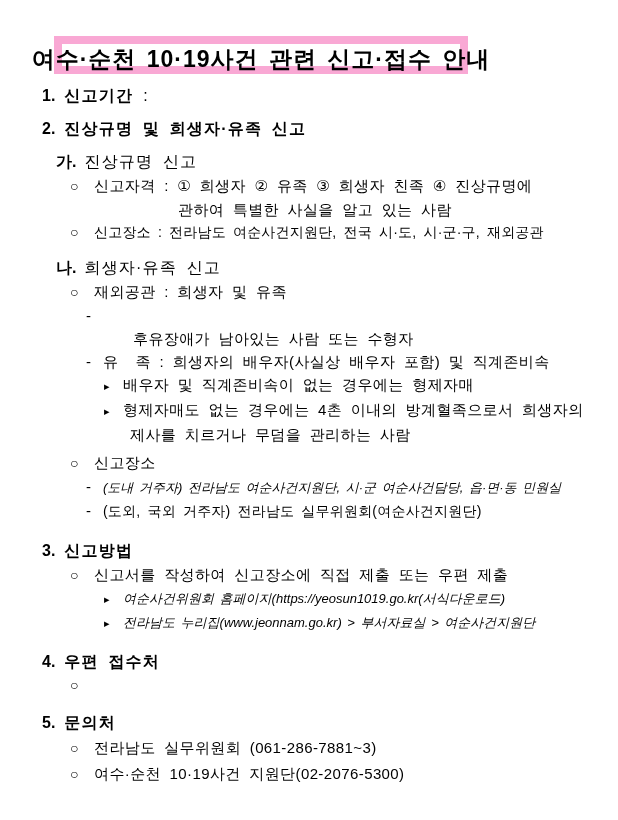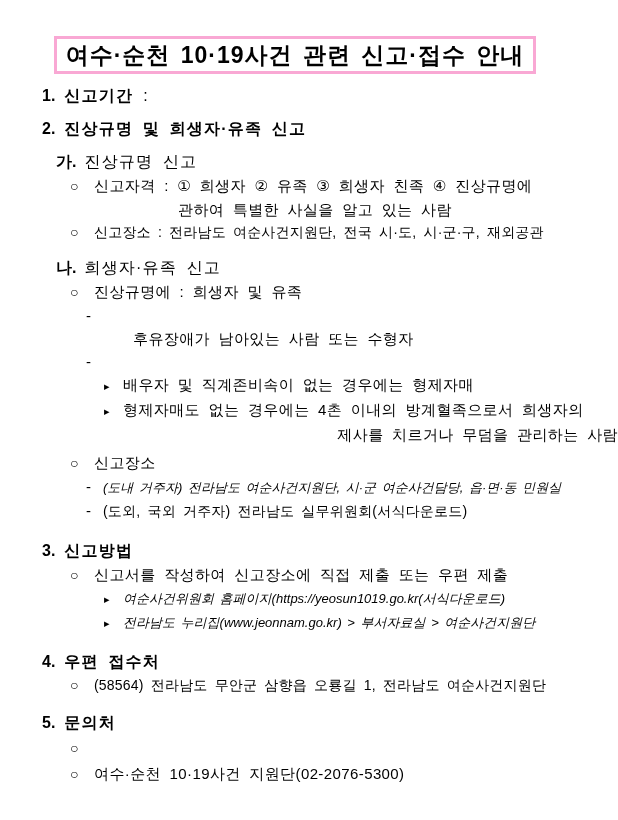--- a/index.html
+++ b/index.html
@@ -6,24 +6,24 @@
   html,body { background:#ffffff; }
   body {
     width:618px; height:820px;
     font-family:"Liberation Sans","DejaVu Sans",sans-serif;
     color:#000;
   }
   .page { position:relative; width:618px; height:820px; background:#fff; overflow:hidden; }
 
   
   .title-box {
-    width:482px; height:38px;
+    width:414px; height:38px;
     margin:36px 0 0 54px;
-    border:3px solid #f9a8d4;
-    display:flex; align-items:center; justify-content:center;
+    border:8px solid #f9a8d4;
+    display:flex; justify-content:center;
   }
   .title-text {
     font-weight:800; font-size:23px; letter-spacing:1px; word-spacing:3px;
     white-space:nowrap;
   }
 
   
   .row { display:flex; align-items:baseline; font-size:15px; line-height:23px;
          letter-spacing:0.4px; word-spacing:4px; white-space:nowrap; }
 
@@ -43,21 +43,21 @@
   .tri  { margin-left:104px; }
 
   .marker { flex:0 0 auto; }
   .circle-m   { width:24px; font-size:14px; }
   .dash-m     { width:17px; }
   .tri-m      { width:19px; font-size:11px; }
 
   
   .cont-qual   { margin-left:178px;text-align:center; }
   .cont-victim { margin-left:133px; }
-  .cont-grave  { margin-left:130px;justify-content:flex-end; }
+  .cont-grave  { margin-left:130px; }
 
   
   .small { font-size:13px; letter-spacing:0; word-spacing:2px;font-style:italic; }
   .mid   { font-size:14px; letter-spacing:0.2px; word-spacing:3px;text-align:center; }
 
   .colon { margin:0 10px; }
   .date  { letter-spacing:1px; word-spacing:6px; }
 
   
   .mt-s1 { margin-top:10px; }
@@ -108,32 +108,33 @@
     <span class="mid">신고장소 : 전라남도 여순사건지원단, 전국 시·도, 시·군·구, 재외공관</span>
   </div>
 
   <div class="row subsec mt-na">
     <span class="num">나.</span>
     <span class="hd">희생자·유족 신고</span>
   </div>
 
   <div class="row circ">
     <span class="marker circle-m">○</span>
-    <span>진상규명에 : 희생자 및 유족</span>
+    <span>재외공관 : 희생자 및 유족</span>
   </div>
 
   <div class="row dash">
     <span class="marker dash-m">-</span>
   </div>
   <div class="row cont-victim">
     <span>후유장애가 남아있는 사람 또는 수형자</span>
   </div>
 
   <div class="row dash">
     <span class="marker dash-m">-</span>
+    <span>유&nbsp;&nbsp;족 : 희생자의 배우자(사실상 배우자 포함) 및 직계존비속</span>
   </div>
 
   <div class="row tri">
     <span class="marker tri-m">▸</span>
     <span>배우자 및 직계존비속이 없는 경우에는 형제자매</span>
   </div>
   <div class="row tri">
     <span class="marker tri-m">▸</span>
     <span>형제자매도 없는 경우에는 4촌 이내의 방계혈족으로서 희생자의</span>
   </div>
@@ -144,21 +145,21 @@
   <div class="row circ mt-place">
     <span class="marker circle-m">○</span>
     <span>신고장소</span>
   </div>
   <div class="row dash">
     <span class="marker dash-m">-</span>
     <span class="small">(도내 거주자) 전라남도 여순사건지원단, 시·군 여순사건담당, 읍·면·동 민원실</span>
   </div>
   <div class="row dash">
     <span class="marker dash-m">-</span>
-    <span class="mid">(도외, 국외 거주자) 전라남도 실무위원회(서식다운로드)</span>
+    <span class="mid">(도외, 국외 거주자) 전라남도 실무위원회(여순사건지원단)</span>
   </div>
 
   <div class="row sec mt-s3">
     <span class="num">3.</span>
     <span class="hd">신고방법</span>
   </div>
   <div class="row circ">
     <span class="marker circle-m">○</span>
     <span>신고서를 작성하여 신고장소에 직접 제출 또는 우편 제출</span>
   </div>
@@ -170,28 +171,28 @@
     <span class="marker tri-m">▸</span>
     <span class="small">전라남도 누리집(www.jeonnam.go.kr) &gt; 부서자료실 &gt; 여순사건지원단</span>
   </div>
 
   <div class="row sec mt-s4">
     <span class="num">4.</span>
     <span class="hd">우편 접수처</span>
   </div>
   <div class="row circ">
     <span class="marker circle-m">○</span>
-    <span class="mid">(58564) 전라남도 무안군 삼향읍 오룡길 1, 전라남도 여순사건지원단</span>
   </div>
 
   <div class="row sec mt-s5">
     <span class="num">5.</span>
     <span class="hd">문의처</span>
   </div>
   <div class="row circ lh26">
     <span class="marker circle-m">○</span>
+    <span>전라남도 실무위원회 (061-286-7881~3)</span>
   </div>
   <div class="row circ lh26">
     <span class="marker circle-m">○</span>
     <span>여수·순천 10·19사건 지원단(02-2076-5300)</span>
   </div>
 
 </div>
 
 </body></html>

